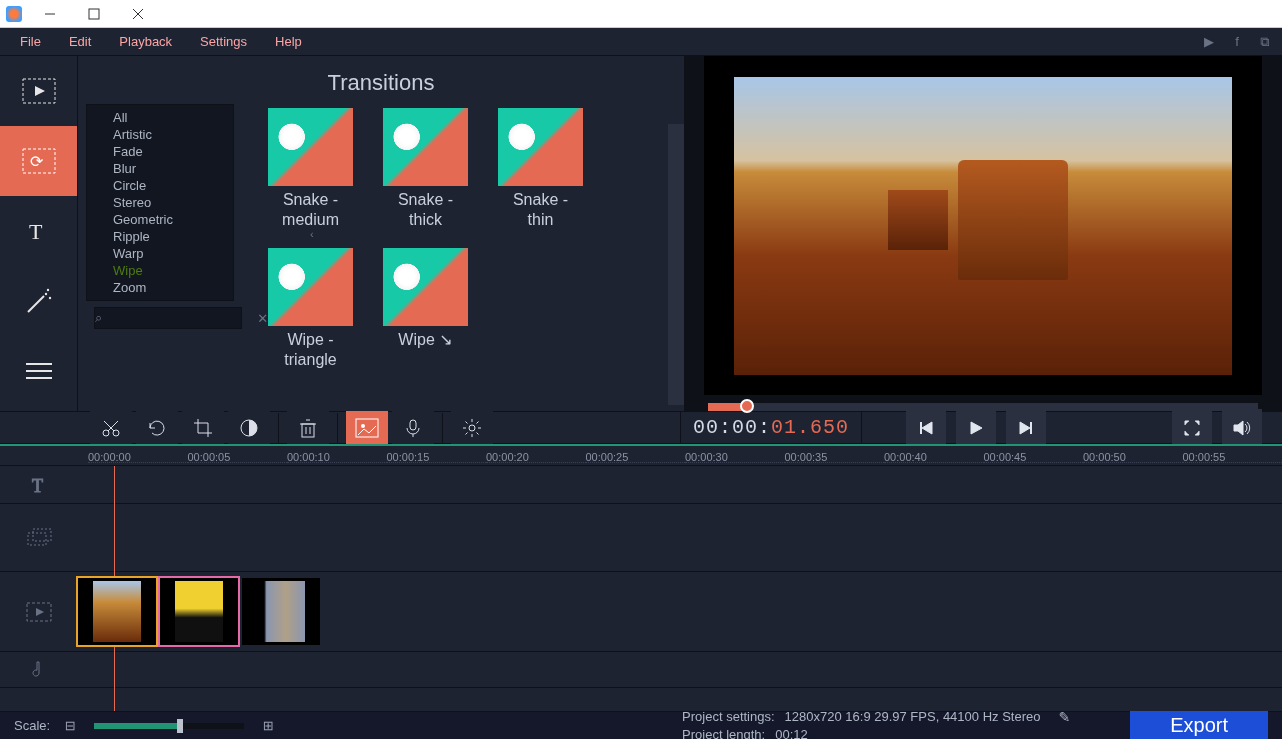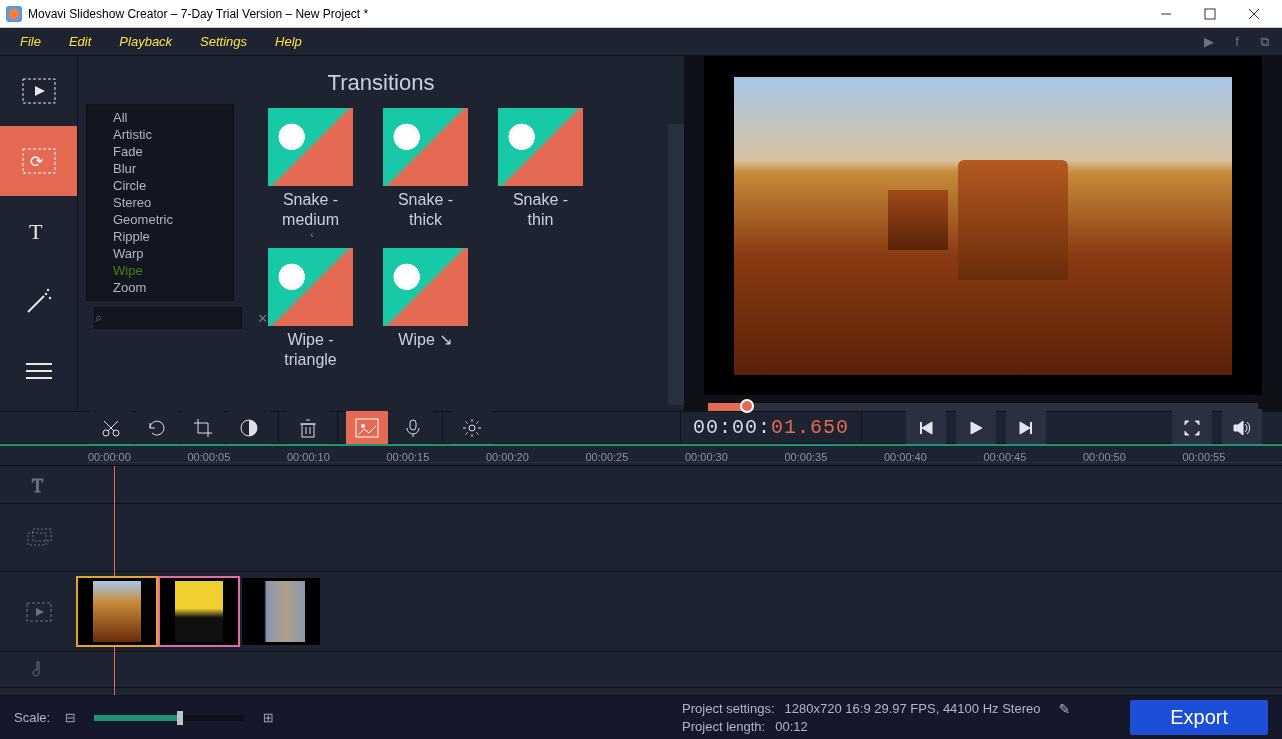--- a/index.html
+++ b/index.html
@@ -33,21 +33,21 @@
 
 
 .menubar {
   height: 28px;
   background: #1e2332;
   display: flex;
   align-items: center;
   padding: 0 6px;
   border-bottom: 1px solid #0e1118;
 }
-.menubar .menu-item { color:#fde047; padding: 4px 14px; cursor: pointer; font-style: italic; }
+.menubar .menu-item { color:#fca5a5; padding: 4px 14px; cursor: pointer; }
 .menubar .spacer { flex:1; }
 .menubar .social { width:22px; height:22px; margin-left:6px; display:flex; align-items:center; justify-content:center; color:#6a7385; }
 
 
 .workspace { display:flex; height: 355px; }
 
 
 .leftrail { width: 78px; background:#1e2332; border-right:1px solid #0e1118; display:flex; flex-direction:column; }
 .leftrail .rail-btn { height:70px; display:flex; align-items:center; justify-content:center; cursor:pointer; }
 .leftrail .rail-btn.active { background:#e56a54; }
@@ -125,38 +125,37 @@
 
 .clip { position:absolute; top:6px; bottom:6px; border:1px solid #000; background:#000; }
 .clip.sel { outline:2px solid #e8a427; }
 .clip .cthumb { position:absolute; inset:2px 14px; }
 .clip1 .cthumb { background:linear-gradient(to bottom,#a8c6e8 0%,#c78b3a 35%,#6a2c0a 100%); }
 .clip2 .cthumb { background:linear-gradient(to bottom,#f0d030 0%,#f0d030 45%,#101010 60%,#101010 100%); }
 .clip2 { outline:2px solid #e56aa8; }
 .clip3 .cthumb { background:linear-gradient(to right,#000 0%,#000 15%,#8a96b0 20%,#b0a088 60%,#8a96b0 100%); }
 
 
-.bottombar { height:44px; background:#14182a; display:flex; align-items:center; padding:0 14px; border-top:1px solid #0e1118; }
+.bottombar { height:28px; background:#14182a; display:flex; align-items:center; padding:0 14px; border-top:1px solid #0e1118; }
 .bottombar .lbl { color:#aeb6c4; font-size:13px; margin-right:10px; }
 .bottombar .scale-slider { width:150px; height:6px; background:#0e1118; position:relative; margin:0 14px; }
 .bottombar .scale-slider .fill { position:absolute; left:0; top:0; bottom:0; width:55%; background:#219474; }
 .bottombar .scale-slider .knob { position:absolute; left:55%; top:-4px; width:6px; height:14px; background:#bcc2cd; }
 .zoom-out, .zoom-in { width:20px; height:20px; display:flex; align-items:center; justify-content:center; color:#9aa2b3; cursor:pointer; }
 .bottombar .mid { flex:1; }
 .projinfo { display:flex; flex-direction:column; color:#aeb6c4; font-size:13px; margin-right:60px; gap:2px; }
 .projinfo .row { display:flex; gap:10px; align-items:flex-start; }
 .export-btn { background:#1d4ed8; color:#fff; font-size:20px; padding:6px 40px; border-radius:2px; cursor:pointer; }
 .pencil { font-size:14px; margin-left:8px; color:#aeb6c4; }
 </style>
 </head>
 <body>
 
 <div class="titlebar">
   <div class="logo"></div>
-  <div class="title">Movavi Slideshow Creator – 7-Day Trial Version – New Project *</div>
   <div class="win-btn">
       <svg width="12" height="12">
         <line x1="1" y1="6" x2="11" y2="6"></line>
       </svg>
     </div>
   <div class="win-btn">
       <svg width="12" height="12">
         <rect x="1" y="1" width="10" height="10"></rect>
       </svg>
     </div>

